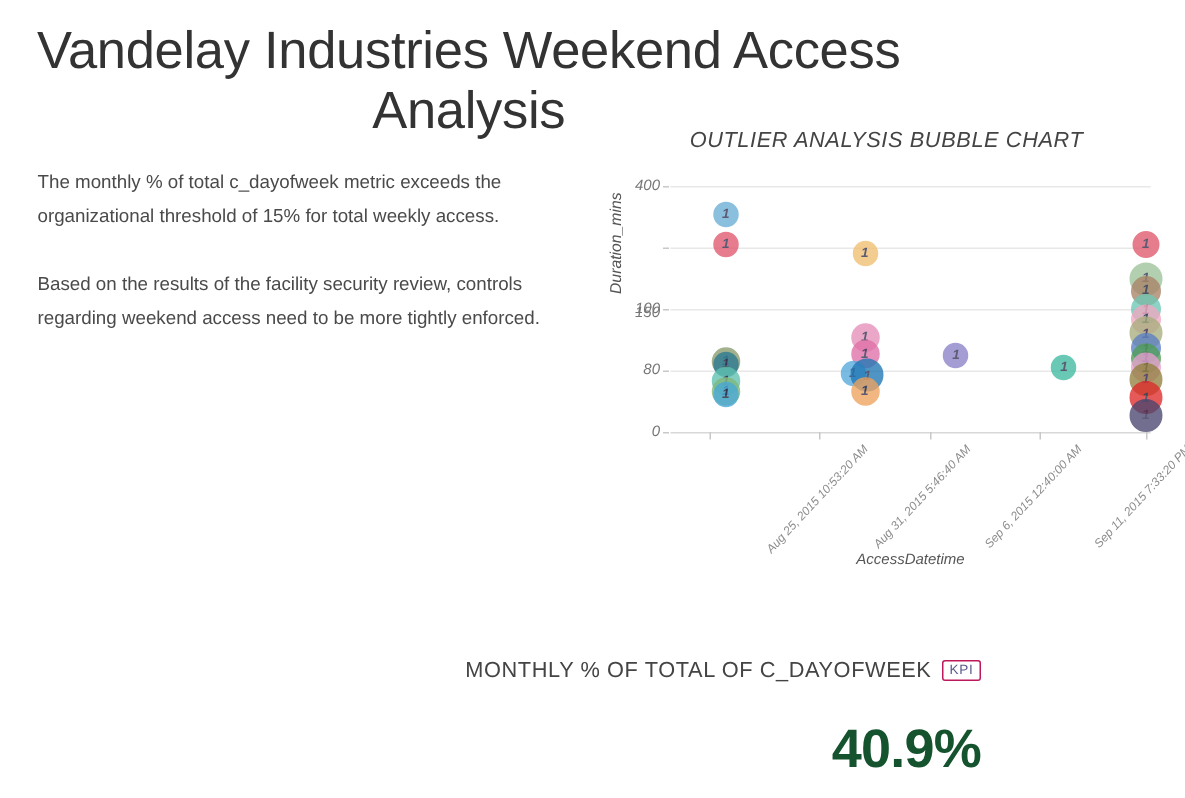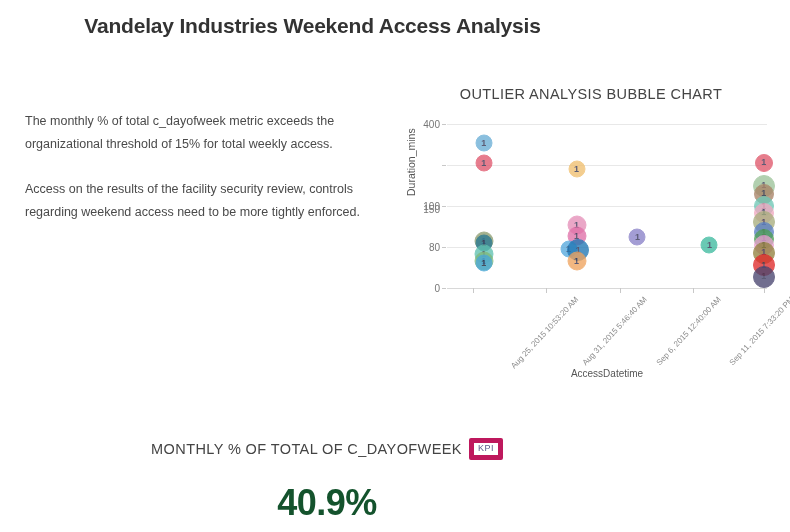--- a/index.html
+++ b/index.html
@@ -16,22 +16,22 @@
     overflow: hidden;
   }
 
   
   #dashboard-title {
     position: absolute;
     top: 14px;
     left: 0;
     width: 625px;
     text-align: center;
-    font-size: 21px;
-    font-weight: bold;
+    font-size: 35px;
+    font-weight: normal;
     color: #333333;
     letter-spacing: -0.2px;
   }
 
   
   #narrative {
     position: absolute;
     left: 25px;
     top: 110px;
     width: 355px;
@@ -44,20 +44,21 @@
   }
   #narrative p:last-child { margin-bottom: 0; }
 
   
   #chart-panel {
     position: absolute;
     left: 396px;
     top: 78px;
     width: 390px;
     height: 310px;
+    font-style: italic;
   }
   #chart-title {
     position: absolute;
     top: 8px;
     left: 0;
     width: 390px;
     text-align: center;
     font-size: 14.5px;
     color: #444444;
     letter-spacing: 0.4px;
@@ -154,32 +155,32 @@
     box-sizing: border-box;
   }
   .bubble span { pointer-events: none; line-height: 1; }
 
   
   #kpi-block {
     position: absolute;
     left: 0;
     top: 438px;
     width: 654px;
-    text-align: center;
+    text-align: right;
   }
   #kpi-label-row {
     font-size: 14.5px;
     color: #444444;
     letter-spacing: 0.4px;
     display: inline-flex;
     align-items: center;
     gap: 7px;
   }
   #kpi-badge {
-    border: 5px solid #be185d;
+    border: 1px solid #be185d;
     border-radius: 2px;
     font-size: 9px;
     color: #5b5b8a;
     padding: 1px 4px 2px 4px;
     letter-spacing: 0.5px;
     line-height: 1;
   }
   #kpi-value {
     margin-top: 22px;
     font-size: 36px;
@@ -188,21 +189,21 @@
     letter-spacing: -0.5px;
   }
 </style>
 </head>
 <body>
 
 <div id="dashboard-title">Vandelay Industries Weekend Access Analysis</div>
 
 <div id="narrative">
   <p>The monthly % of total c_dayofweek metric exceeds the organizational threshold of 15% for total weekly access.</p>
-  <p>Access on the results of the facility security review, controls regarding weekend access need to be more tightly enforced.</p>
+  <p>Based on the results of the facility security review, controls regarding weekend access need to be more tightly enforced.</p>
 </div>
 
 <div id="chart-panel">
   <div id="chart-title">OUTLIER ANALYSIS BUBBLE CHART</div>
   <div id="y-axis-title">Duration_mins</div>
   <div id="plot-area">
       <div class="axis-line-x" style="top: 164px; bottom: auto;"></div>
       <div class="ytick-mark" style="top: 164px;"></div>
       <div class="ytick-label" style="top: 164px;">0</div>
       <div class="gridline" style="top: 123px;"></div>

